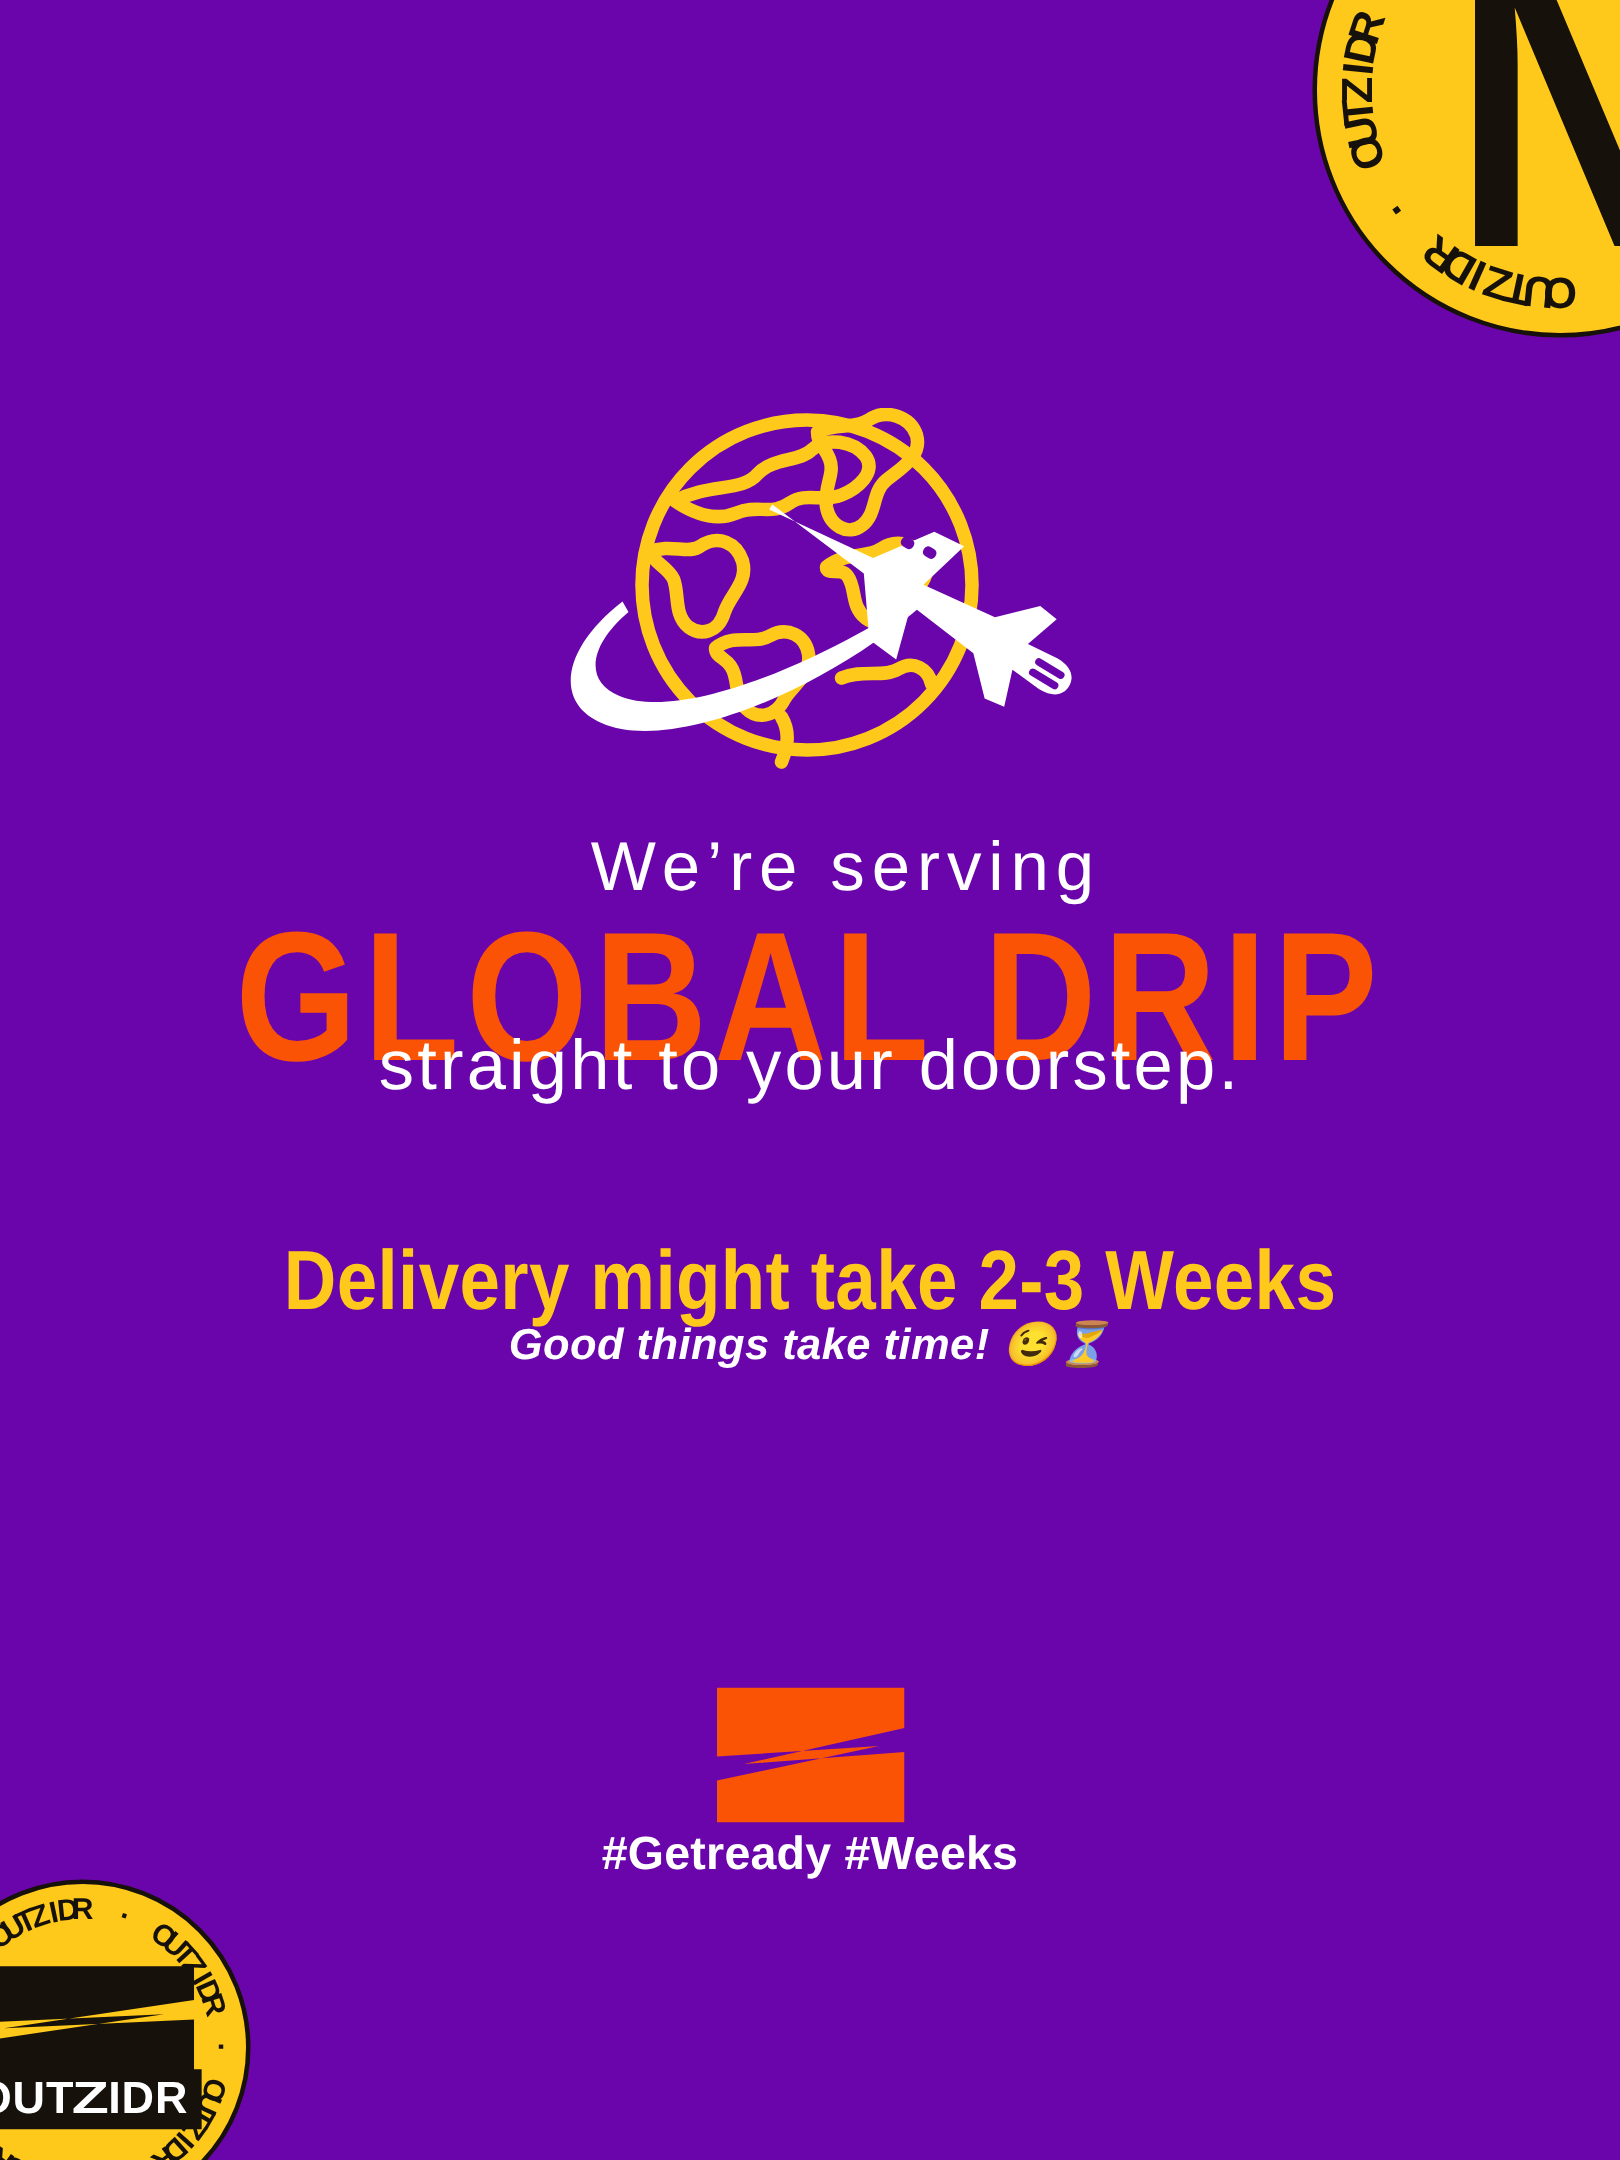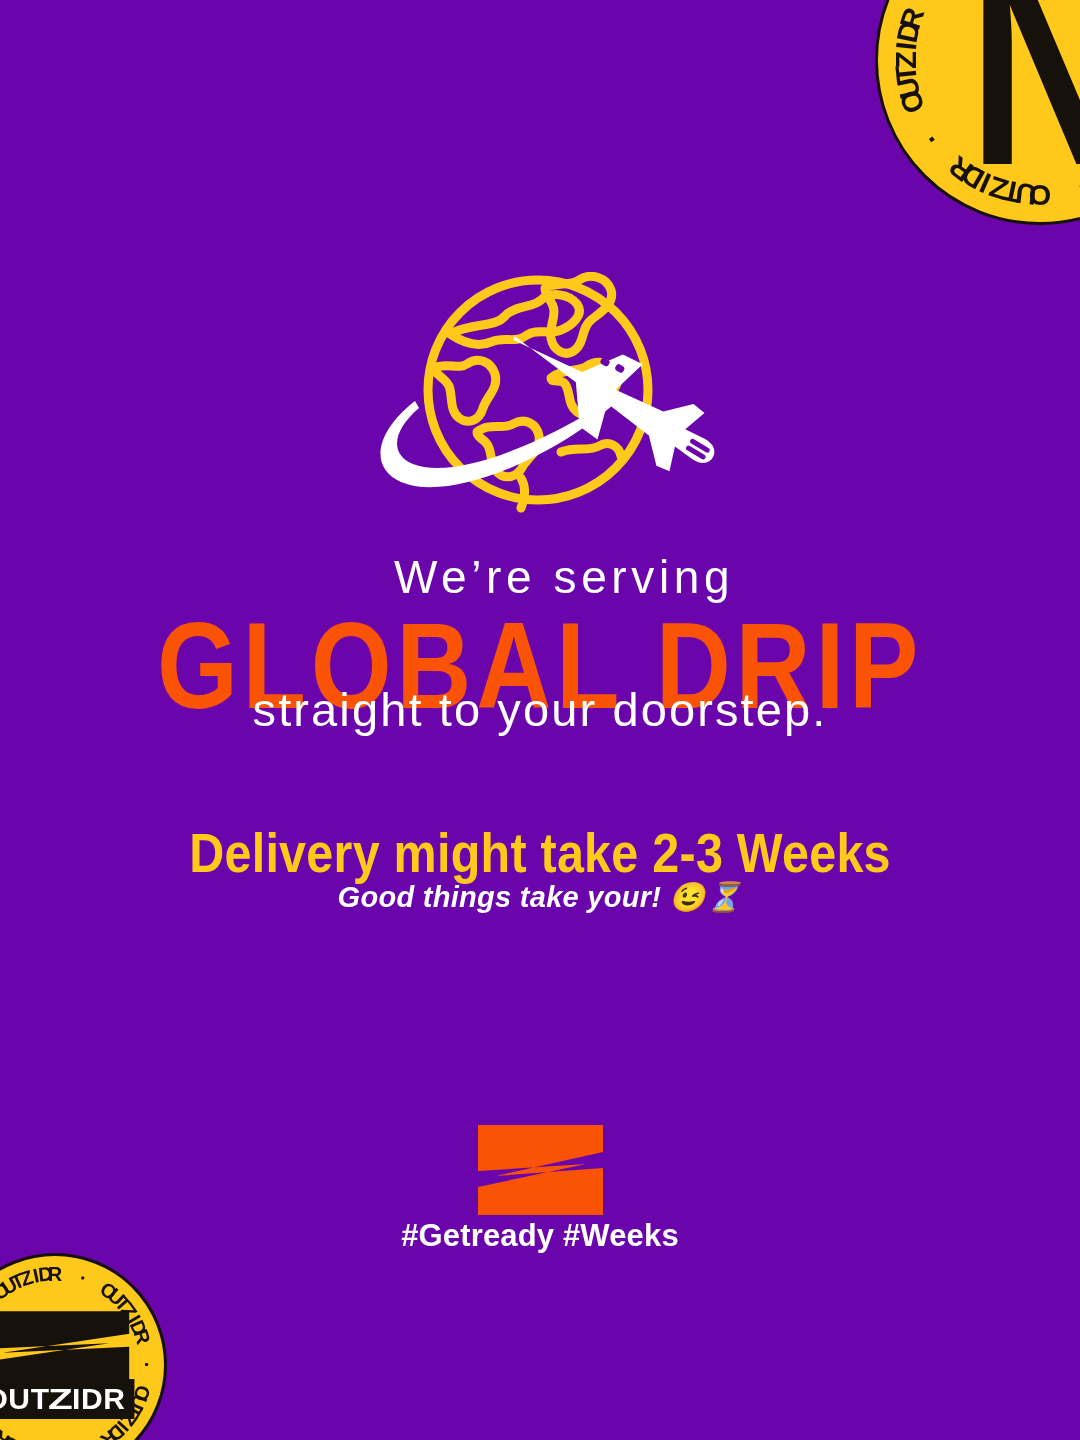--- a/index.html
+++ b/index.html
@@ -237,21 +237,21 @@
   </div>
 
   <div class="center-col" id="line-serving">We’re serving</div>
 
   <div class="center-col" id="line-globaldrip">GLOBAL DRIP</div>
 
   <div class="center-col" id="line-doorstep">straight to your doorstep.</div>
 
   <div class="center-col" id="line-delivery">Delivery might take 2-3 Weeks</div>
 
-  <div class="center-col" id="line-goodthings">Good things take your! 😉⏳</div>
+  <div class="center-col" id="line-goodthings">Good things take time! 😉⏳</div>
 
   <div id="brand-z">
     <svg width="125" height="90" viewBox="0 0 125 90" xmlns="http://www.w3.org/2000/svg">
       <path d="M0 0 L125 0 L125 27 L18 51 L125 43 L125 90 L0 90 L0 62 L108 39 L0 46 Z" fill="#fa5305"></path>
     </svg>
   </div>
 
   <div class="center-col" id="line-hashtags">#Getready #Weeks</div>
 
   <div class="badge" id="badge-tr">

